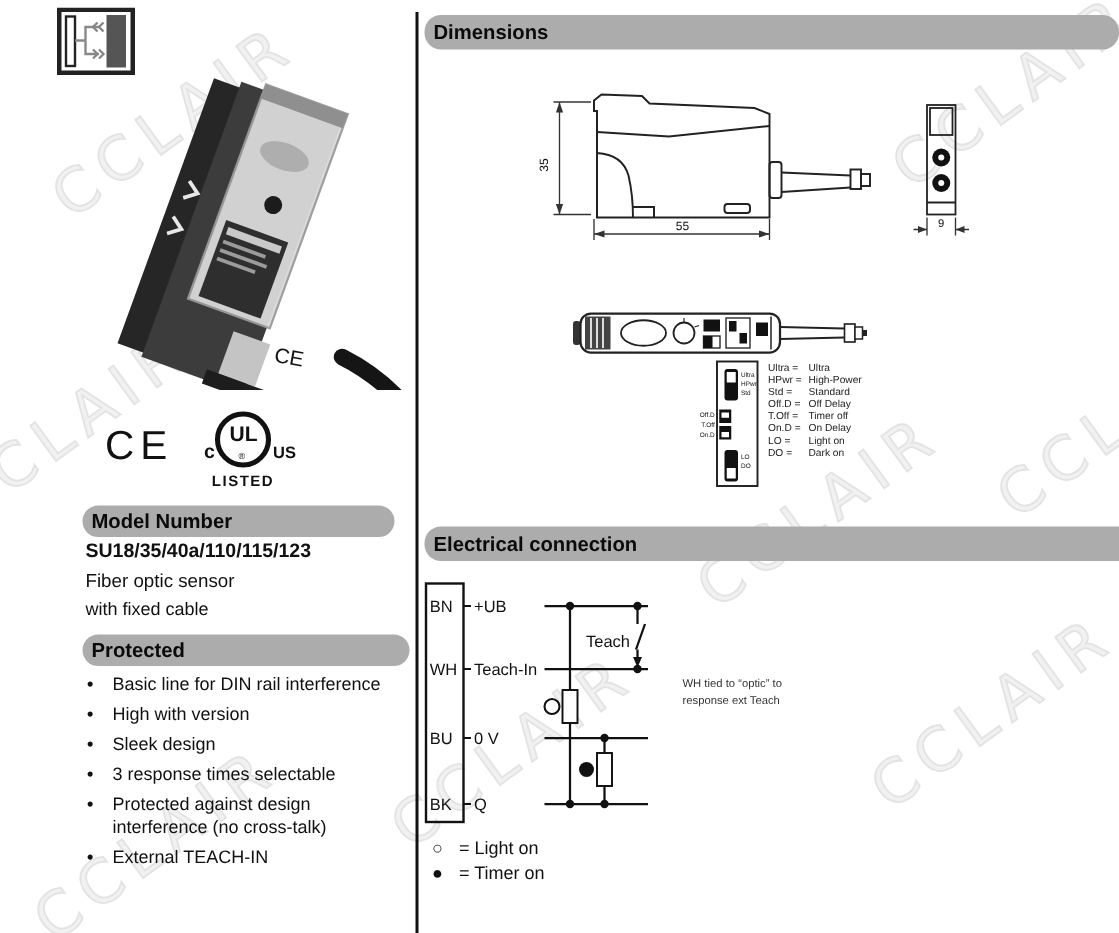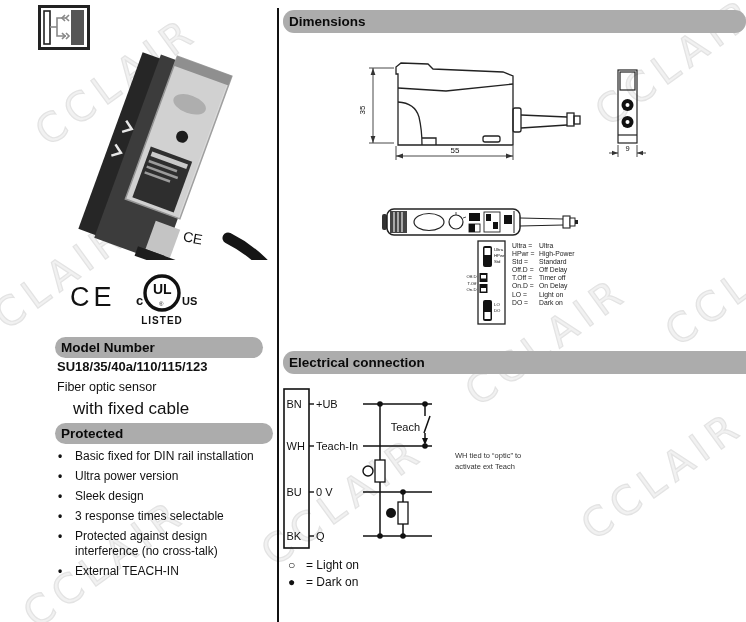--- a/index.html
+++ b/index.html
@@ -7,21 +7,21 @@
         font-family:"Liberation Sans","DejaVu Sans",sans-serif;color:#111;}
   .abs{position:absolute;}
   .wm{position:absolute;font:400 40px "DejaVu Sans",sans-serif;letter-spacing:7px;
       color:#f1f1f1;-webkit-text-stroke:1.2px #e3e3e3;transform:rotate(-36deg);
       pointer-events:none;user-select:none;white-space:nowrap;}
   .bar{position:absolute;background:#acacac;display:flex;align-items:center;
        font-weight:bold;font-size:13.5px;color:#0a0a0a;padding-left:6px;box-sizing:border-box;border-radius:11px;}
   .divider{position:absolute;left:277px;top:8px;width:2px;height:614px;background:#111;}
   .model-text{position:absolute;font-weight:bold;font-size:13px;}
   .desc{position:absolute;font-size:12.5px;}
-  .sub{position:absolute;font-size:17px;margin-left:16px;}
+  .sub{position:absolute;font-size:12px;}
   .feat-list{position:absolute;left:58px;top:449px;width:215px;margin:0;padding:0;list-style:none;}
   .feat-list li{display:flex;margin:0 0 5px 0;font-size:12px;line-height:15px;}
   .feat-list .blt{width:17px;flex:0 0 17px;font-weight:bold;}
   .dip-legend{position:absolute;left:512px;top:242px;font-size:6.8px;line-height:8.1px;color:#222;}
   .dlrow{display:flex;}
   .dlab{width:27px;flex:0 0 27px;}
   .note{position:absolute;left:455px;top:450px;width:115px;font-size:7.5px;line-height:11px;color:#333;}
   .io-legend{position:absolute;left:288px;top:556px;font-size:12px;}
   .io-row{display:flex;align-items:center;height:17px;}
   .io-sym{width:18px;flex:0 0 18px;font-size:12px;}
@@ -93,25 +93,25 @@
 
   <div class="bar" style="left:55px;top:337px;width:208px;height:21px">Model Number</div>
   <div class="model-text" style="left:57px;top:359px">SU18/35/40a/110/115/123</div>
   <div class="desc" style="left:57px;top:380px">Fiber optic sensor</div>
   <div class="sub" style="left:57px;top:399px">with fixed cable</div>
 
   <div class="bar" style="left:55px;top:423px;width:218px;height:21px">Protected</div>
   <ul class="feat-list">
     <li>
         <span class="blt">•</span>
-        <span>Basic fixed for DIN rail installation</span>
-      </li>
-    <li>
-        <span class="blt">•</span>
-        <span>Ultra power version</span>
+        <span>Basic line for DIN rail interference</span>
+      </li>
+    <li>
+        <span class="blt">•</span>
+        <span>High with version</span>
       </li>
     <li>
         <span class="blt">•</span>
         <span>Sleek design</span>
       </li>
     <li>
         <span class="blt">•</span>
         <span>3 response times selectable</span>
       </li>
     <li>
@@ -297,27 +297,27 @@
         <circle cx="144" cy="18" r="2.8"></circle>
       <circle cx="144" cy="60" r="2.8"></circle>
         <circle cx="122" cy="106" r="2.8"></circle>
       <circle cx="99" cy="150" r="2.8"></circle>
         <circle cx="122" cy="150" r="2.8"></circle>
     </g>
   </svg>
 
   <div class="note">
     <div>WH tied to “optic” to</div>
-    <div>activate ext Teach</div>
+    <div>response ext Teach</div>
   </div>
 
   <div class="io-legend">
     <div class="io-row">
       <span class="io-sym">○</span>
       <span>= Light on</span>
     </div>
     <div class="io-row">
       <span class="io-sym">●</span>
-      <span>= Dark on</span>
+      <span>= Timer on</span>
     </div>
   </div>
 
 </div>
 
 </body></html>

